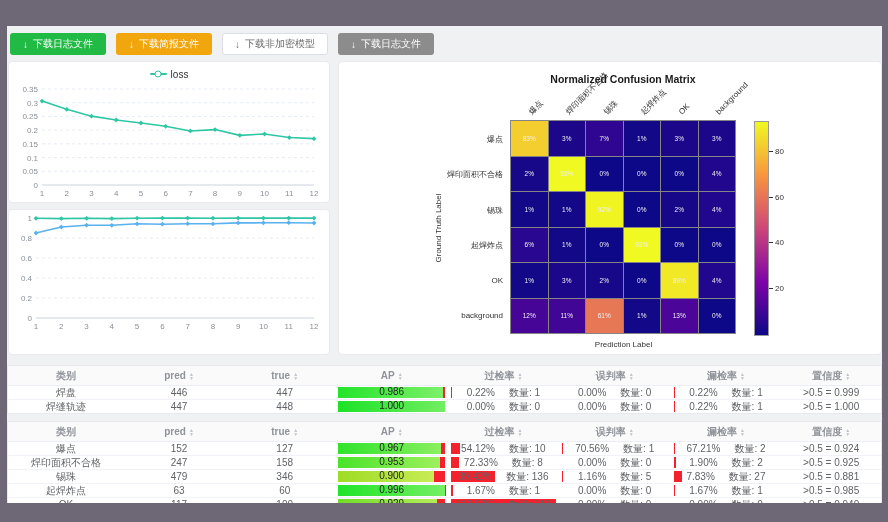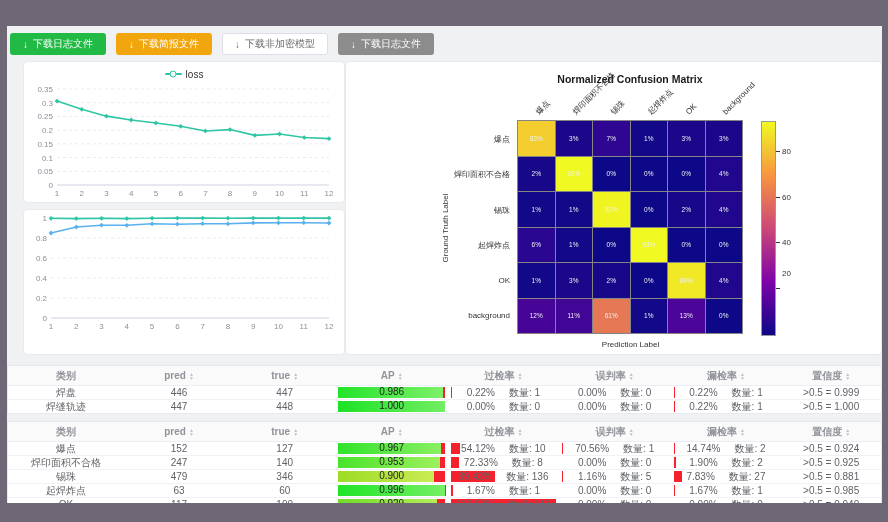--- a/index.html
+++ b/index.html
@@ -9,21 +9,21 @@
   
   .toolbar{display:flex;gap:10px;padding:7px 0 0 3px;height:25px}
   .btn{display:inline-flex;align-items:center;gap:5px;height:22px;padding:0 12px;border:1px solid transparent;border-radius:3px;font-size:10px;cursor:pointer;font-family:inherit;white-space:nowrap}
   .btn-green{background:#21ba45;color:#fff}
   .btn-orange{background:#f2a60e;color:#fff}
   .btn-white{background:#fff;color:#6b6b6b;border-color:#dcdfe6}
   .btn-gray{background:#8c8c8c;color:#fff}
   .dl-ic{font-size:10px}
 
   
-  .main-row{display:flex;padding-left:16px;height:294px;margin-top:3px}
+  .main-row{display:flex;gap:8px;padding-left:1px;height:294px;margin-top:3px}
   .left-col{width:322px;display:flex;flex-direction:column;gap:6px}
   .card{background:#fff;border:1px solid #e9e9ee;border-radius:4px;position:relative;box-sizing:border-box}
   .card.loss{height:142px}
   .card.map{flex:1}
   .cm-card{flex:1}
 
   
   .legend{display:flex;justify-content:center;gap:16px;padding-top:5px;height:14px;align-items:center}
   .leg-item{display:flex;align-items:center;gap:4px;font-size:10px;color:#333;cursor:pointer}
   .leg-ic{position:relative;width:17px;height:9px}
@@ -248,21 +248,21 @@
           <div class="cm-rowlab" style="left: 0px; width: 164px; top: 249.25px;">background</div>
           <div class="cm-collab" style="left: 382.25px; top: 45px;">background</div>
           <div class="cbar" style="left: 415px; top: 59px; height: 213px; background: linear-gradient(to top, rgb(13, 8, 135), rgb(126, 3, 168), rgb(204, 71, 120), rgb(248, 149, 64), rgb(240, 249, 33));"></div>
           <div class="cbar-tick" style="left: 430px; top: 88.7742px;"></div>
           <div class="cbar-lab" style="left: 436px; top: 84.7742px;">80</div>
           <div class="cbar-tick" style="left: 430px; top: 134.581px;"></div>
           <div class="cbar-lab" style="left: 436px; top: 130.581px;">60</div>
           <div class="cbar-tick" style="left: 430px; top: 180.387px;"></div>
           <div class="cbar-lab" style="left: 436px; top: 176.387px;">40</div>
           <div class="cbar-tick" style="left: 430px; top: 226.194px;"></div>
-          <div class="cbar-lab" style="left: 436px; top: 207px;">20</div>
+          <div class="cbar-lab" style="left: 436px; top: 222px;">20</div>
           <div class="cm-ylab" style="left: 99px; top: 165.5px;">Ground Truth Label</div>
           <div class="cm-xlab" style="left: 172px; width: 225px; top: 278px;">Prediction Label</div>
         </div>
     </div>
   </div>
 
   <div class="tables" id="tables">
       <div class="tbl">
         <div class="thead">
           <div class="trow">
@@ -421,30 +421,30 @@
             <div class="tcell">
               <div class="ratebar" style="width: 0.79%;"></div>
               <div class="ratetext">
                 <span>70.56%</span>
                 <span>数量: 1</span>
               </div>
             </div>
             <div class="tcell">
               <div class="ratebar" style="width: 1.57%;"></div>
               <div class="ratetext">
-                <span>14.74%</span>
+                <span>67.21%</span>
                 <span>数量: 2</span>
               </div>
             </div>
             <div class="tcell conftext">&gt;0.5 = 0.924</div>
           </div>
           <div class="trow">
             <div class="tcell">焊印面积不合格</div>
             <div class="tcell">247</div>
-            <div class="tcell">140</div>
+            <div class="tcell">158</div>
             <div class="tcell">
               <div class="apwrap">
                 <div style="width: 95.3%; background: linear-gradient(90deg, rgb(73, 227, 43), rgb(158, 240, 94));"></div>
                 <div class="apred" style="width: 4.7%;"></div>
               </div>
               <div class="aptext">0.953</div>
             </div>
             <div class="tcell">
               <div class="ratebar" style="width: 7.62%;"></div>
               <div class="ratetext">

